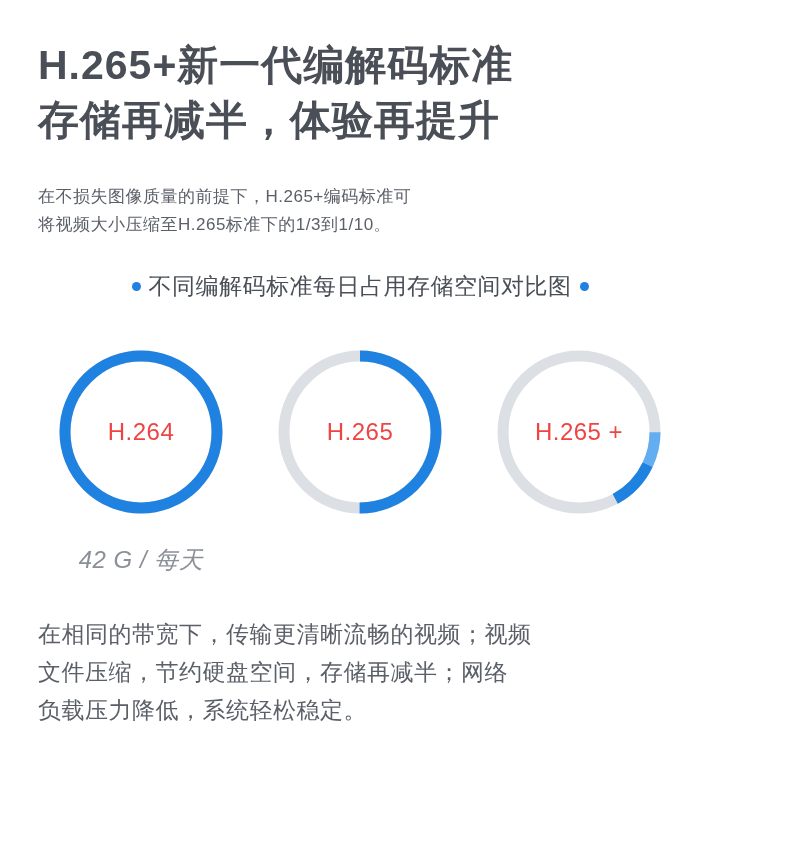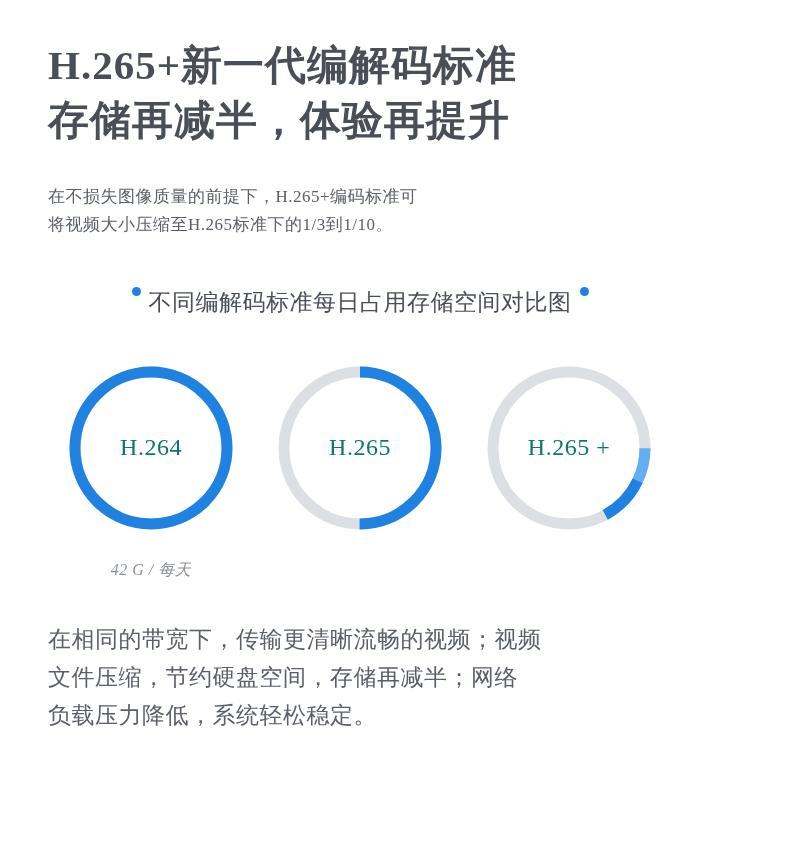--- a/index.html
+++ b/index.html
@@ -12,22 +12,21 @@
     background: #ffffff;
     font-family: "Liberation Sans", sans-serif;
     color: #5b6068;
     overflow: hidden;
   }
   .page {
     position: relative;
     width: 720px;
     height: 860px;
     box-sizing: border-box;
-    padding: 0 48px;
-    font-family: Liberation Serif, serif;
+    padding: 0 38px;
   }
   .headline {
     padding-top: 38px;
     font-size: 41px;
     line-height: 1.35;
     font-weight: bold;
     color: #4a4f57;
     letter-spacing: 1px;
   }
   .headline .line {
@@ -37,22 +36,23 @@
     margin-top: 34px;
     font-size: 17px;
     line-height: 1.65;
     color: #5b6068;
     letter-spacing: 0.5px;
   }
   .intro .line {
     display: block;
   }
   .section-title {
-    margin-top: 48px;
+    margin-top: 32px;
     display: flex;
+    align-items: center;
     justify-content: center;
     gap: 8px;
     font-size: 23px;
     color: #4a4f57;
     letter-spacing: 0.5px;
   }
   .dot {
     width: 9px;
     height: 9px;
     border-radius: 50%;
@@ -84,26 +84,26 @@
   .ring-label {
     position: absolute;
     top: 0;
     left: 0;
     width: 172px;
     height: 172px;
     display: flex;
     align-items: center;
     justify-content: center;
     font-size: 24px;
-    color: #0f766e;
+    color: #ef4444;
     letter-spacing: 0.5px;
   }
   .ring-caption {
     margin-top: 26px;
-    font-size: 16px;
+    font-size: 24px;
     color: #8b9098;
     letter-spacing: 0.5px;
     font-style: italic;
   }
   .outro {
     margin-top: 40px;
     font-size: 23px;
     line-height: 1.65;
     color: #5b6068;
     letter-spacing: 0.5px;

